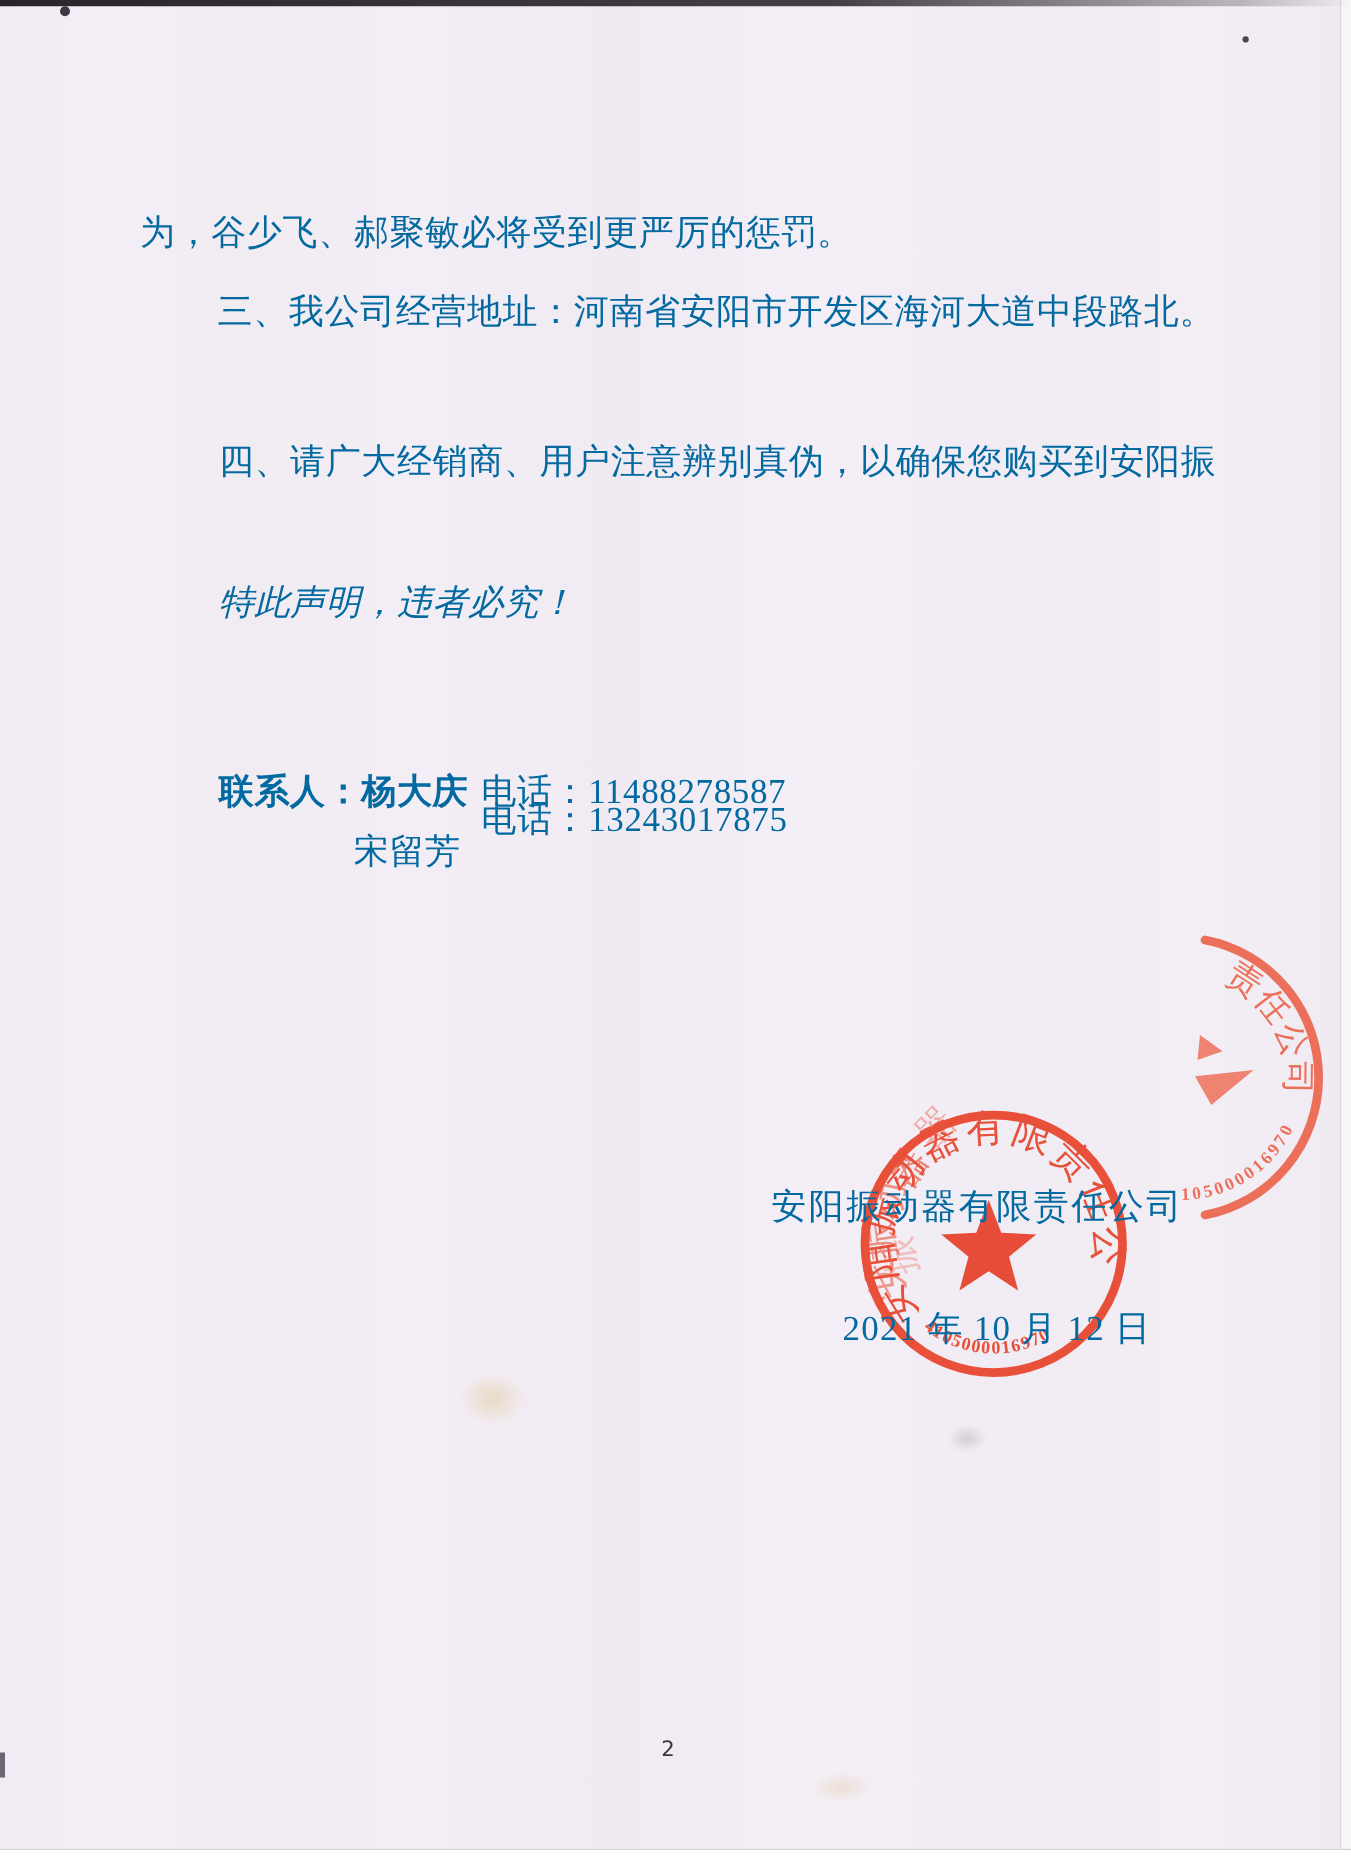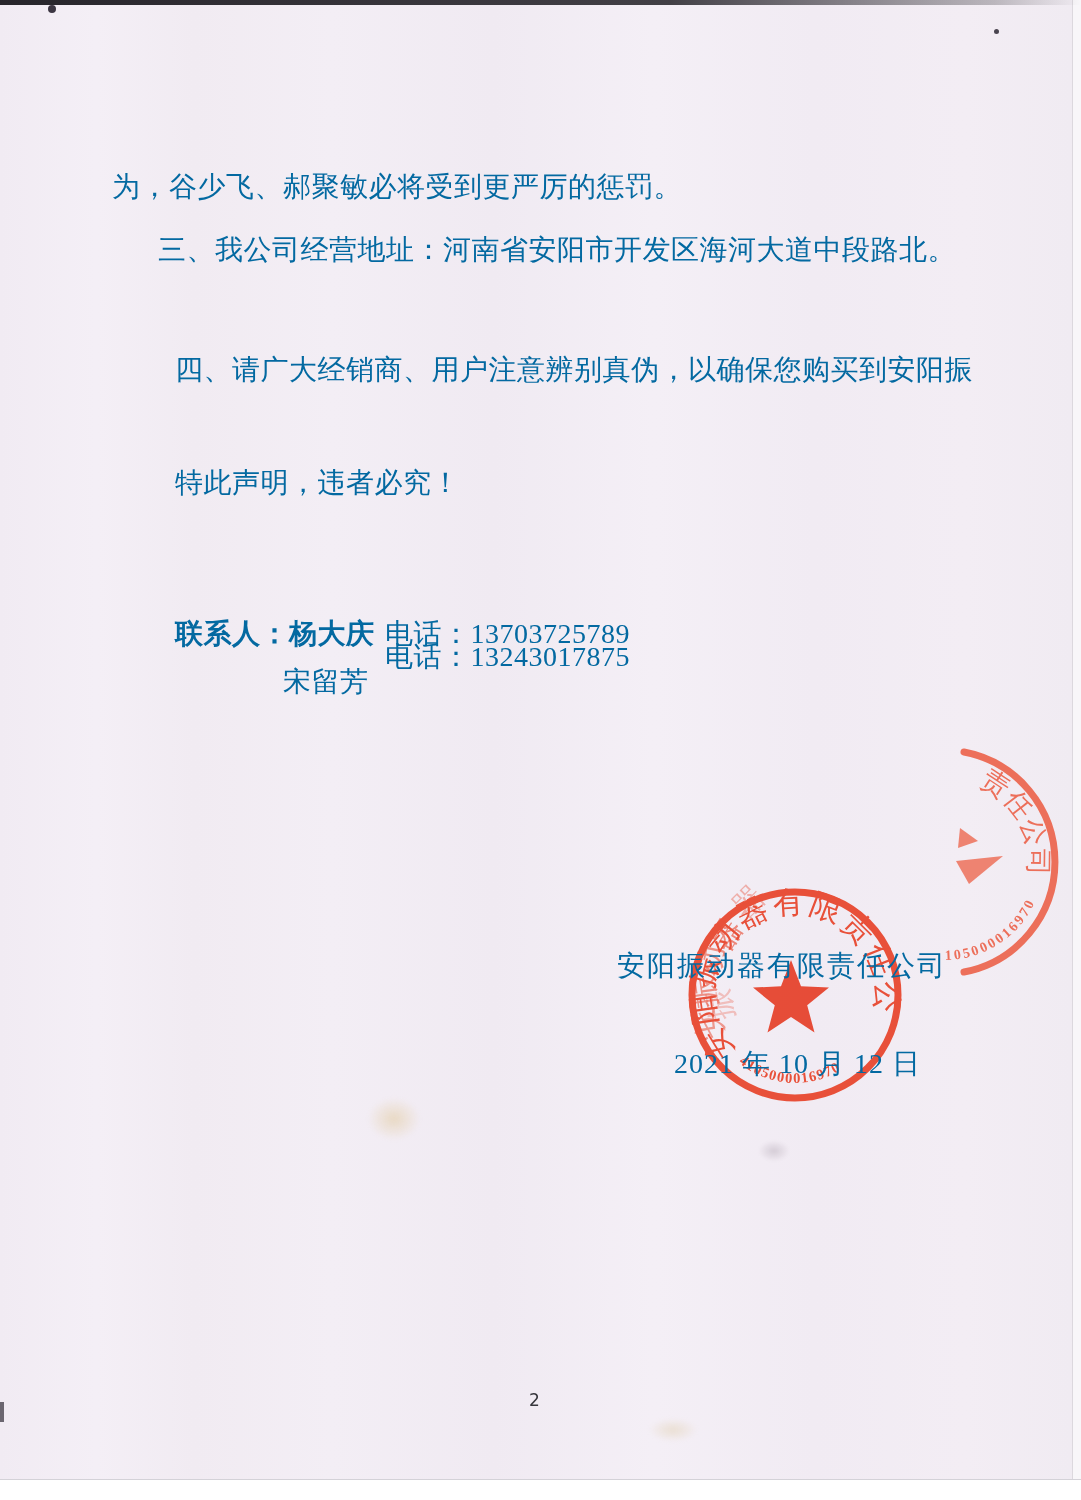--- a/index.html
+++ b/index.html
@@ -4,25 +4,25 @@
 <style>
   html,body{margin:0;padding:0;width:1081px;height:1500px;overflow:hidden;background:#ffffff;}
   .scan{position:relative;width:1081px;height:1500px;background:#ffffff;
         font-family:"Liberation Serif","DejaVu Serif",serif;}
   .paper{position:absolute;left:0;top:0;width:1072px;height:1479px;
          background:linear-gradient(90deg,#f1ebf3 0%,#f4eff6 9%,#f1ebf2 18%,#f3eef5 31%,
                     #f0eaf2 46%,#f4eff6 61%,#f1ebf3 76%,#f3edf4 90%,#f0ebf2 100%);}
   .line{position:absolute;white-space:nowrap;font-size:28px;color:#0369a1;
         letter-spacing:0.5px;line-height:1;z-index:3;}
   .pos-l1{left:112px;top:173px;}
-  .pos-l2{left:158px;top:236px;}
+  .pos-l2{left:174px;top:236px;}
   .pos-l3{left:108px;top:293px;}
   .pos-l4{left:175px;top:356px;}
   .pos-l5{left:112px;top:411px;}
-  .pos-l6{left:175px;top:469px;}
+  .pos-l6{left:175px;top:469px;font-style:italic;}
   .pos-c1{left:175px;top:620px;font-weight:bold;}
   .pos-c1p{left:385px;top:620px;}
   .pos-c2{left:283px;top:668px;}
   .pos-c2p{left:385px;top:643px;}
   .pos-sig{left:617px;top:952px;letter-spacing:2px;}
   .pos-date{left:674px;top:1002px;letter-spacing:1px;margin-top:48px;}
   .page-num{position:absolute;left:529px;top:1390px;font-size:17px;color:#36363c;
             font-family:"DejaVu Sans","Liberation Sans",sans-serif;z-index:3;}
   .stamps{position:absolute;left:0;top:0;z-index:2;pointer-events:none;}
   .stamps text{font-family:"Liberation Serif","DejaVu Serif",serif;}
@@ -105,21 +105,21 @@
 
   <div class="line pos-l1">为，谷少飞、郝聚敏必将受到更严厉的惩罚。</div>
   <div class="line pos-l2">三、我公司经营地址：河南省安阳市开发区海河大道中段路北。</div>
   <div class="line pos-l4">四、请广大经销商、用户注意辨别真伪，以确保您购买到安阳振</div>
   <div class="line pos-l6">特此声明，违者必究！</div>
 
   <div class="line pos-c1">
     <span>联系人：</span><span>杨大庆</span>
   </div>
   <div class="line pos-c1p">
-    <span>电话：</span><span>13703725789</span>
+    <span>电话：</span><span>11488278587</span>
   </div>
   <div class="line pos-c2">
     <span>宋留芳</span>
   </div>
   <div class="line pos-c2p">
     <span>电话：</span><span>13243017875</span>
   </div>
 
   <div class="line pos-sig">安阳振动器有限责任公司</div>
   <div class="line pos-date">2021 年 10 月 12 日</div>

